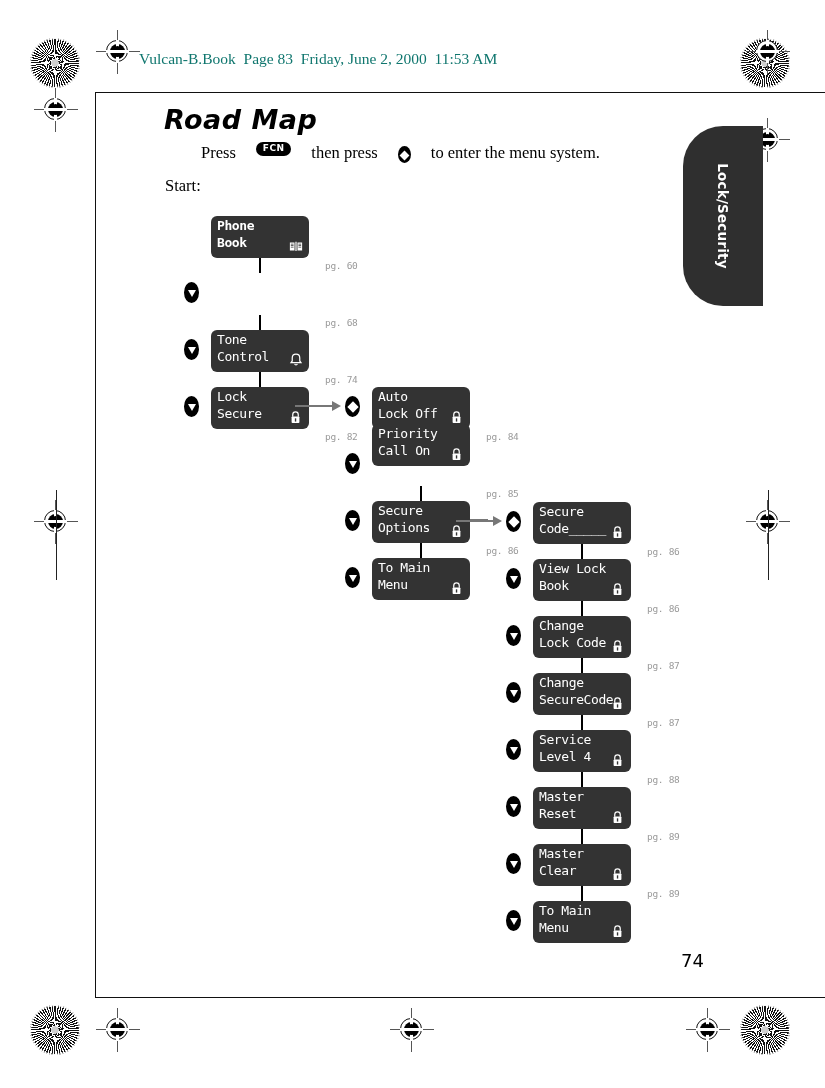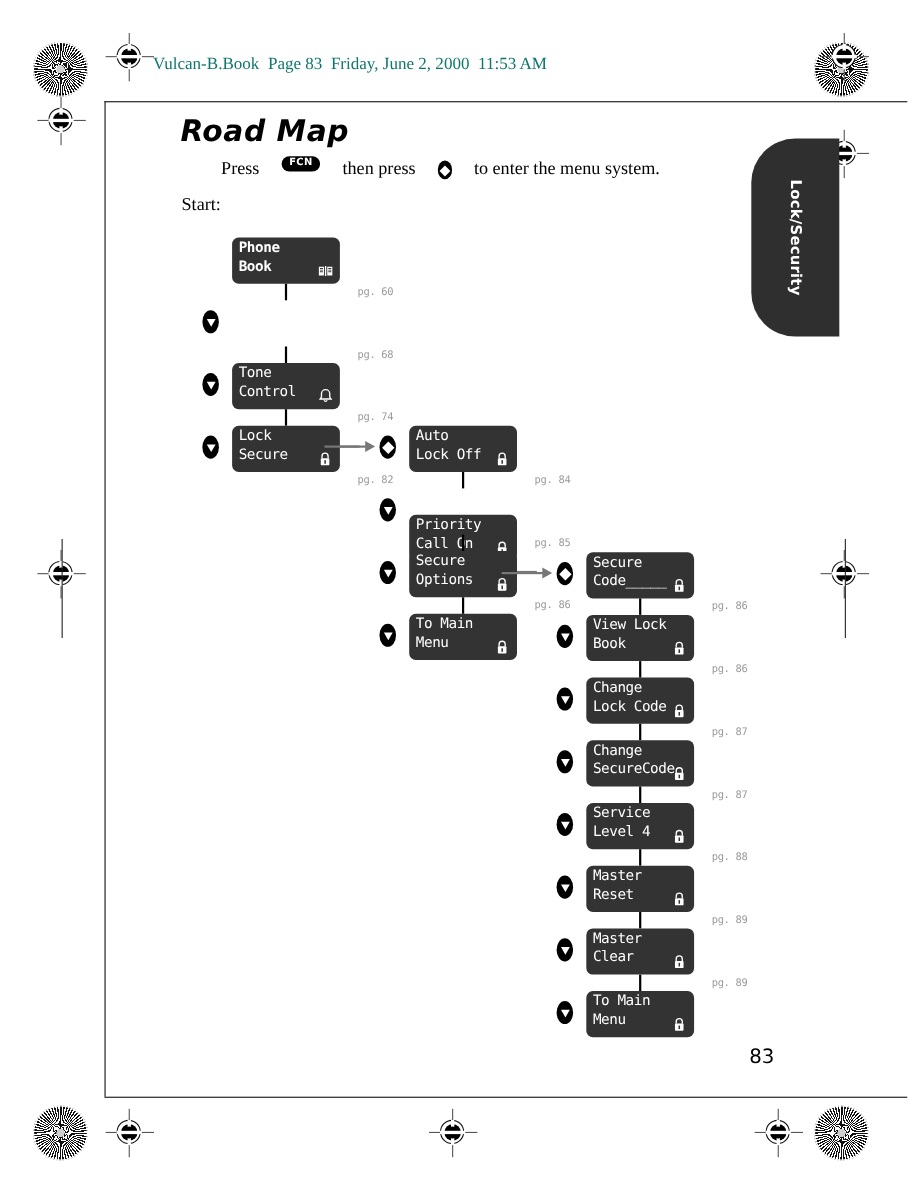--- a/index.html
+++ b/index.html
@@ -424,21 +424,21 @@
           <rect x="3.2" y="6.8" width="9.6" height="8" rx="1" fill="currentColor"></rect>
           <rect x="7.2" y="9" width="1.7" height="4" fill="#333"></rect>
         </svg>
       </div>
     </div>
     <div class="pg" style="left: 438px; top: 431px;">pg. 84</div>
     <div class="navbtn diamond" style="left: 345px; top: 396px;">
       <div class="tri"></div>
     </div>
     <div class="vconn" style="left: 420px; top: 429px; height: 15px;"></div>
-    <div class="node" style="left: 372px; top: 468px;">
+    <div class="node" style="left: 372px; top: 424px;">
       <div class="node-l1 node-text">Priority</div>
       <div class="node-l2 node-text">Call On</div>
       <div class="node-icon">
         <svg viewBox="0 0 16 16" width="13" height="15">
           <path d="M4.6 7V4.6a3.4 3.4 0 0 1 6.8 0V7" fill="none" stroke="currentColor" stroke-width="1.5"></path>
           <rect x="3.2" y="6.8" width="9.6" height="8" rx="1" fill="currentColor"></rect>
           <rect x="7.2" y="9" width="1.7" height="4" fill="#333"></rect>
         </svg>
       </div>
     </div>
@@ -604,13 +604,13 @@
       <div class="tri"></div>
     </div>
     <div class="hstub" style="left: 309px; top: 405px; width: 18px;"></div>
     <div class="harrow" style="left: 295px; top: 405px; width: 38px;"></div>
     <div class="hstub" style="left: 325px; top: 405px; width: 0px;"></div>
     <div class="hstub" style="left: 470px; top: 519px; width: 18px;"></div>
     <div class="harrow" style="left: 456px; top: 520px; width: 38px;"></div>
     <div class="hstub" style="left: 486px; top: 519px; width: 0px;"></div>
   </div>
 
-<div class="page-number">83</div>
+<div class="page-number">74</div>
 
 </body></html>

